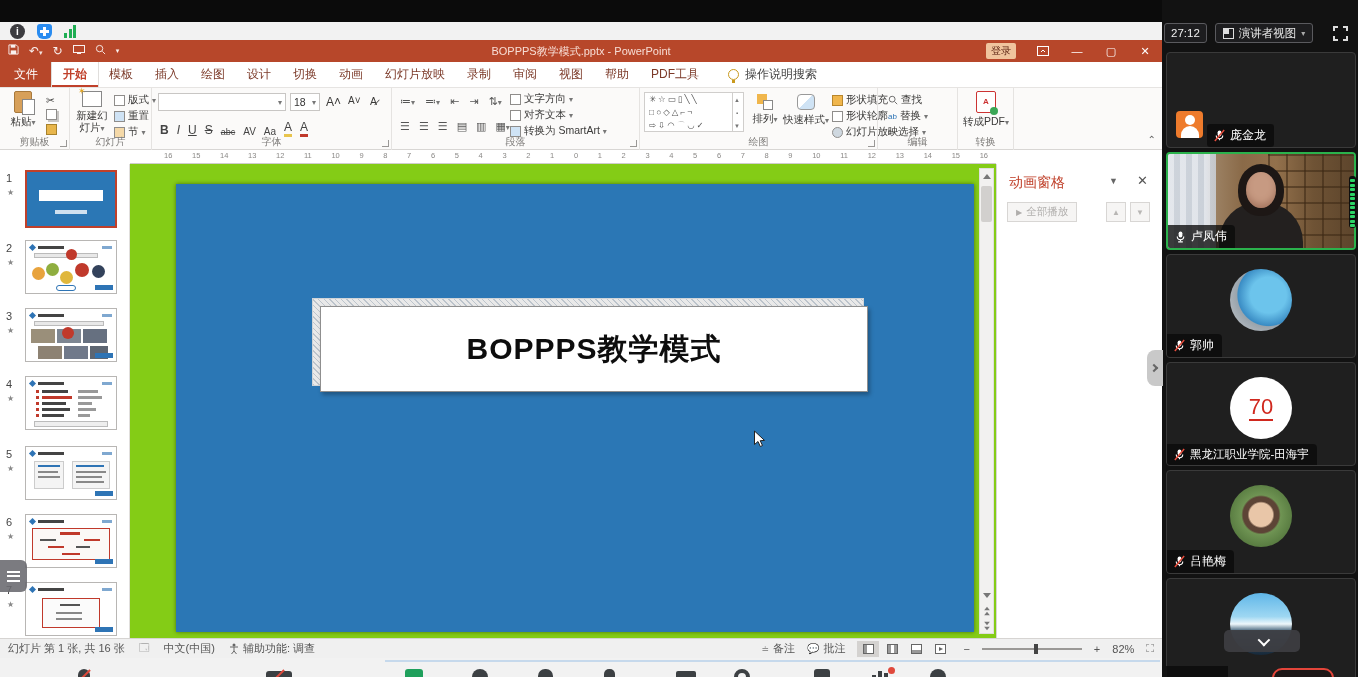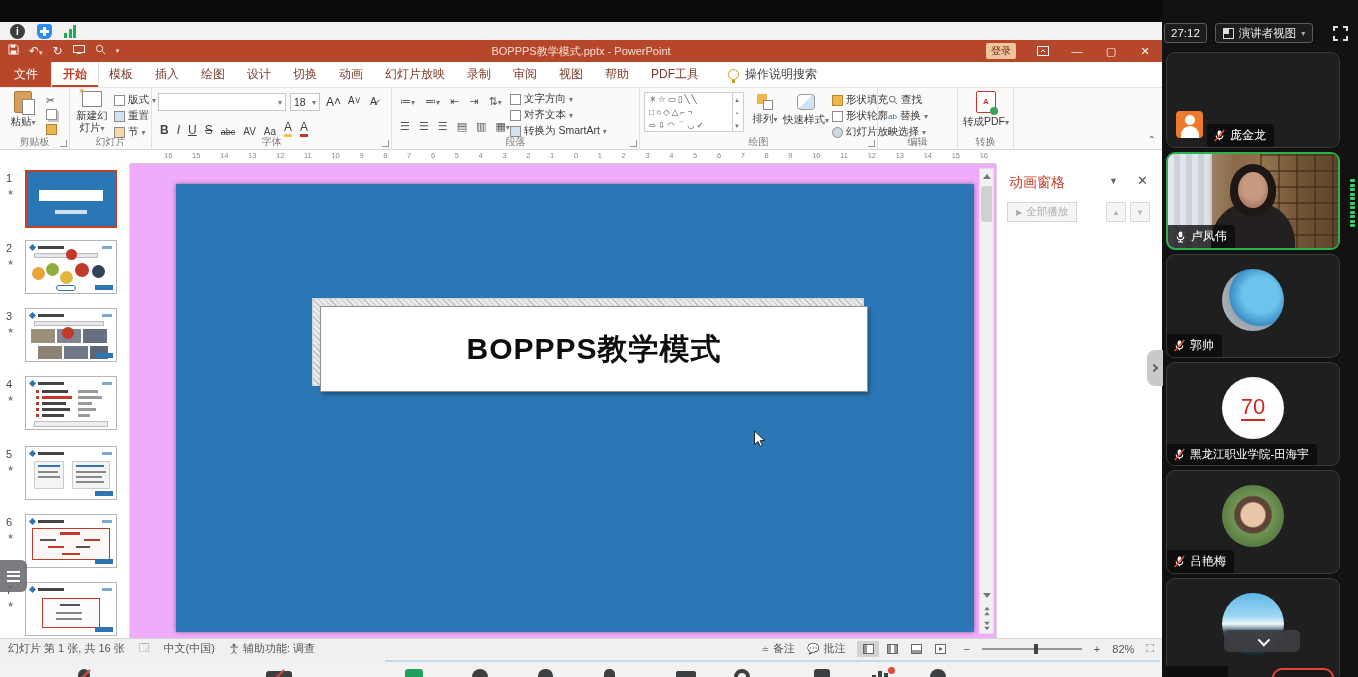--- a/index.html
+++ b/index.html
@@ -87,21 +87,21 @@
   .thumb-star { position:absolute; left:7px; font-size:8px; color:#888; }
   .thumb { position:absolute; left:25px; width:92px; height:54px; background:#fff; border:1px solid #b8b6b4; overflow:hidden; }
   .thumb.sel { border:2px solid #C0402A; }
   .th-el { position:absolute; }
   .th-head-dot { position:absolute; left:4px; top:4px; width:5px; height:5px; background:#2e74b5; transform:rotate(45deg); }
   .th-head-line { position:absolute; left:12px; top:5px; width:26px; height:3px; background:#444; }
   .th-head-r { position:absolute; right:4px; top:5px; width:10px; height:3px; background:#7fa8d0; }
   .th-foot { position:absolute; right:3px; bottom:3px; width:18px; height:5px; background:#2e74b5; }
 
   
-  .editor { position:absolute; left:130px; top:124px; width:866px; height:474px; background:#f0abfc; overflow:hidden; }
+  .editor { position:absolute; left:130px; top:124px; width:866px; height:474px; background:#84cc16; overflow:hidden; }
   .canvas { position:absolute; left:46px; top:20px; width:798px; height:448px; background:#2B77B5; box-shadow:0 0 4px rgba(0,0,0,.45); }
   .banner-back { position:absolute; left:136px; top:114px; width:552px; height:88px; background:#e9e9e9;
      background-image:repeating-linear-gradient(45deg,#bcc4cc 0 1px,transparent 1px 4px); border:1px solid #cfd4d8; }
   .banner-front { position:absolute; left:144px; top:122px; width:548px; height:86px; background:#fff; border:1px solid #8f8f8f; box-shadow:2px 3px 4px rgba(0,0,0,.28); display:flex; align-items:center; justify-content:center; }
   .slide-title { font-size:30px; font-weight:bold; color:#0d0d0d; letter-spacing:1px; }
   .slide-sub { position:absolute; left:0; top:268px; width:100%; text-align:center; font-size:19px; font-weight:bold; color:#fff; letter-spacing:2px; }
   .cursor { position:absolute; left:577px; top:246px; }
 
   
   .vsb { position:absolute; right:2px; top:4px; width:15px; height:466px; background:#f2f1f0; border:1px solid #e0deDC; display:flex; flex-direction:column; align-items:center; font-size:8px; color:#666; }
@@ -147,21 +147,21 @@
   .viewbox { height:20px; border:1px solid #5a5a5e; border-radius:3px; background:#1d1d1f; color:#e8e8e8; font-size:11.5px; display:flex; align-items:center; gap:5px; padding:0 7px; }
   .view-ic { width:11px; height:11px; border:1.5px solid #ddd; position:relative; }
   .view-ic::after { content:""; position:absolute; left:0; top:0; width:5px; height:5px; background:#ddd; }
   .fs-ic { width:15px; height:15px; position:relative; margin-left:12px; }
   .fs-ic i { position:absolute; width:5px; height:5px; border:0 solid #ddd; }
   .fs-ic i:nth-child(1){ left:0; top:0; border-left-width:2px; border-top-width:2px; }
   .fs-ic i:nth-child(2){ right:0; top:0; border-right-width:2px; border-top-width:2px; }
   .fs-ic i:nth-child(3){ left:0; bottom:0; border-left-width:2px; border-bottom-width:2px; }
   .fs-ic i:nth-child(4){ right:0; bottom:0; border-right-width:2px; border-bottom-width:2px; }
 
-  .tile { position:absolute; left:4px; width:174px; background:#1f1f1f; border:1px solid #3a3a3a; border-radius:9px; overflow:hidden; }
+  .tile { position:absolute; left:4px; width:190px; background:#1f1f1f; border:1px solid #3a3a3a; border-radius:4px; overflow:hidden; }
   .tile.active { border:2px solid #2BB24C; }
   .namebar { position:absolute; left:0; bottom:0; background:rgba(10,10,10,.78); color:#fff; font-size:12px; display:flex; align-items:center; gap:4px; padding:3px 8px 3px 6px; border-radius:0 4px 0 0; max-width:100%; white-space:nowrap; }
   .av-circle { position:absolute; left:50%; transform:translateX(-50%); border-radius:50%; }
   .av-sq { position:absolute; left:9px; bottom:9px; width:27px; height:27px; background:#ee7b2c; border-radius:4px; }
   .av-sq::before { content:""; position:absolute; left:8.5px; top:4px; width:10px; height:10px; border-radius:50%; background:#fff; }
   .av-sq::after { content:""; position:absolute; left:4.5px; top:15px; width:18px; height:12px; border-radius:9px 9px 0 0; background:#fff; }
 
   .video-bg { position:absolute; inset:0; background:linear-gradient(90deg,#d8dce3 0%,#c3c9d2 20%,#9b8062 26%,#8a6a48 40%,#93714c 58%,#6f5335 78%,#5d452c 100%); }
   .video-bg .shelves { position:absolute; right:0; top:0; width:46%; height:100%;
      background:repeating-linear-gradient(to bottom,rgba(60,40,20,.55) 0 2px,transparent 2px 16px),repeating-linear-gradient(to right,rgba(60,40,20,.55) 0 2px,transparent 2px 18px); }

